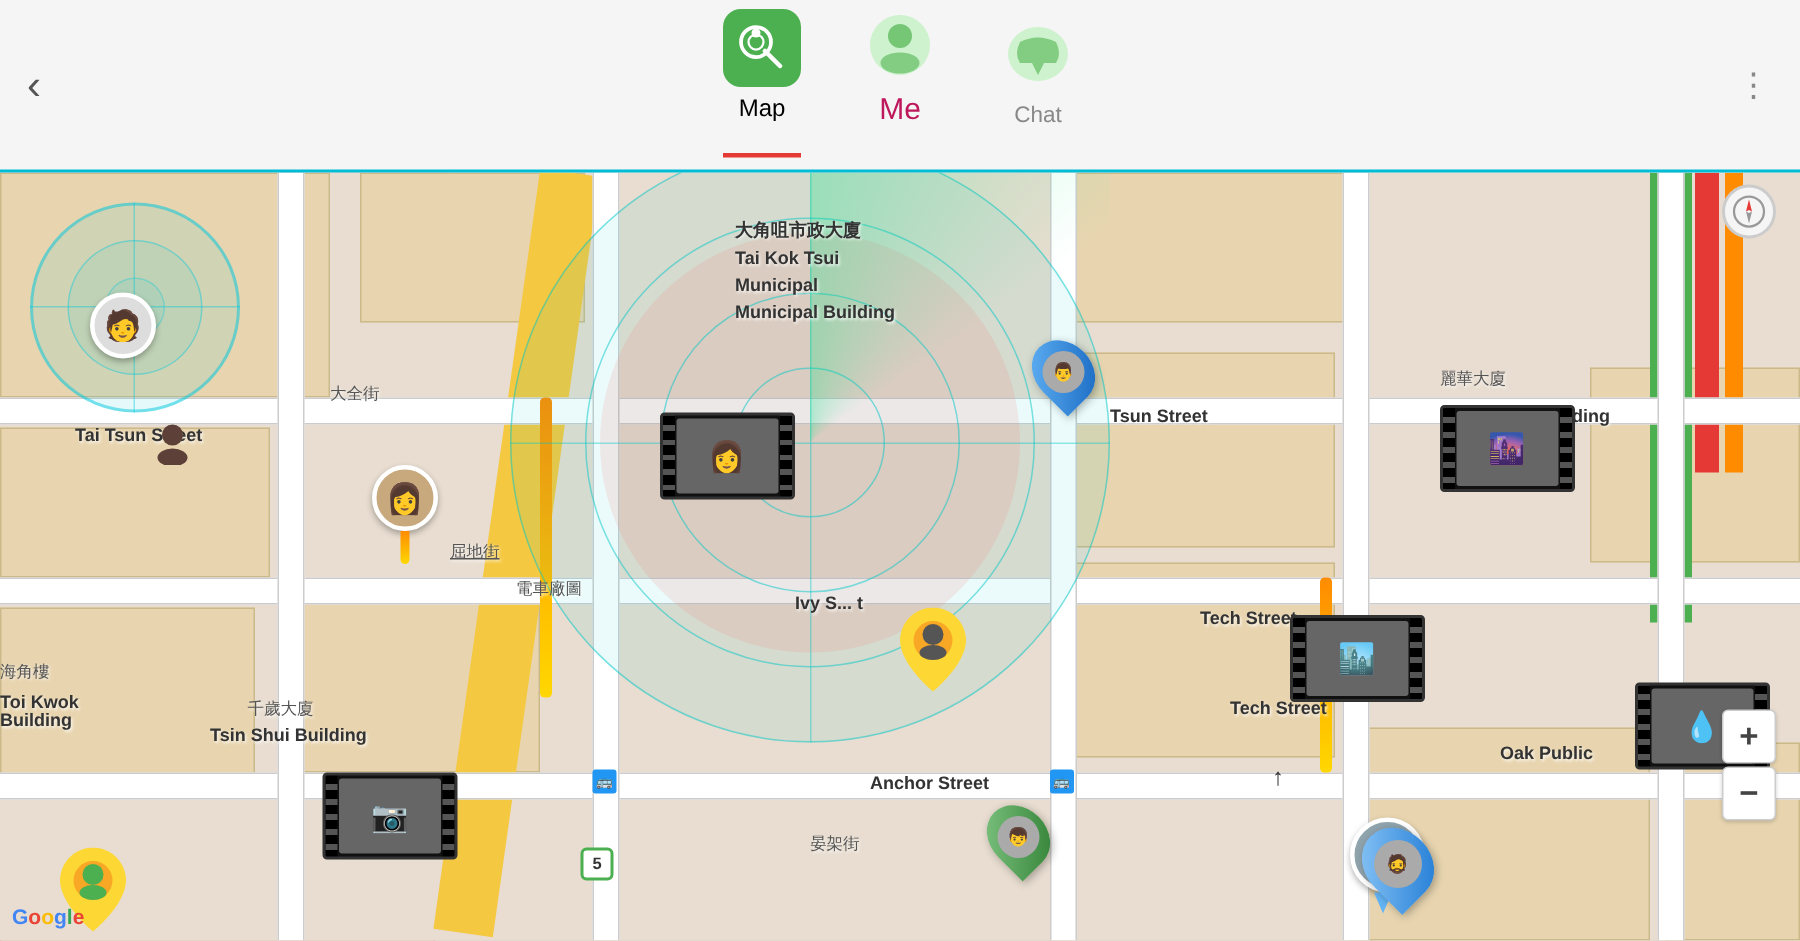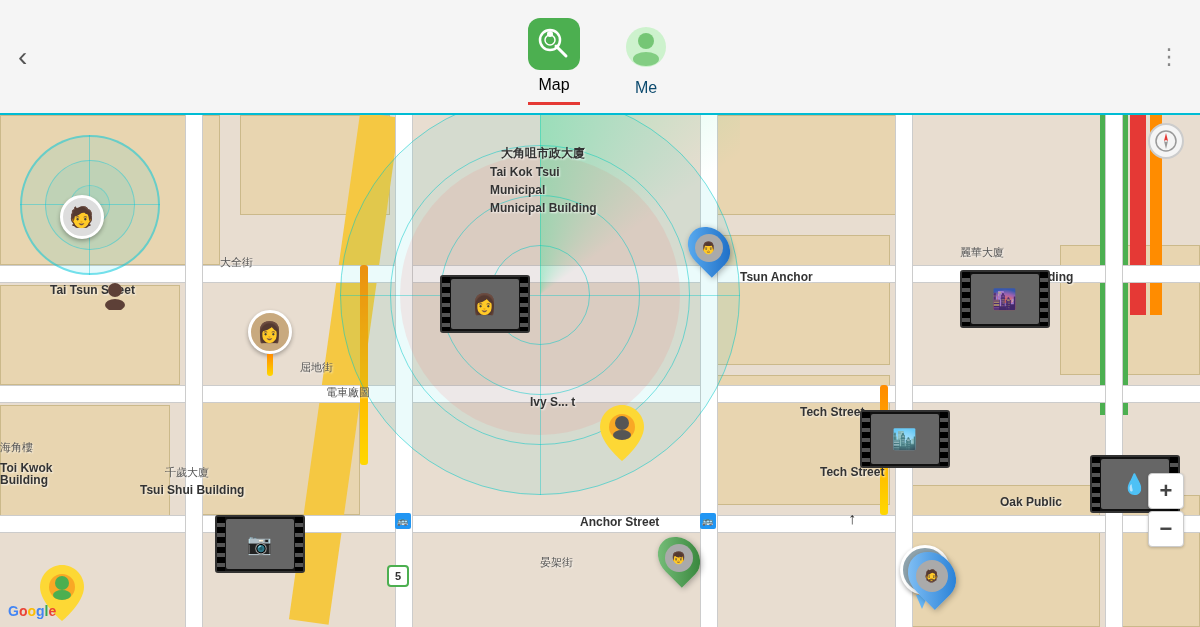--- a/index.html
+++ b/index.html
@@ -42,21 +42,21 @@
       gap: 40px;
       height: 100%;
       padding-bottom: 8px;
     }
     .nav-tab {
       display: flex;
       flex-direction: column;
       align-items: center;
       gap: 6px;
       cursor: pointer;
-      padding-bottom: 8px;
+      padding-bottom: 20px;
     }
     .nav-tab.active {
       border-bottom: 3px solid #e53935;
     }
     .nav-tab .tab-icon {
       width: 52px;
       height: 52px;
       border-radius: 12px;
       display: flex;
       align-items: center;
@@ -398,23 +398,32 @@
 
 
     <div class="nav-tab">
       <div class="tab-icon">
         <svg width="52" height="52" viewBox="0 0 52 52">
           <ellipse cx="26" cy="26" rx="20" ry="20" fill="rgba(144,238,144,0.4)"></ellipse>
           <circle cx="26" cy="20" r="8" fill="rgba(80,180,80,0.7)"></circle>
           <ellipse cx="26" cy="38" rx="13" ry="7" fill="rgba(80,180,80,0.6)"></ellipse>
         </svg>
       </div>
-      <span style="color:#0c4a6e;font-size:16px;">Me</span>
+      <span style="color:#be185d;font-size:20px;">Me</span>
     </div>
 
+    <div class="nav-tab">
+      <div class="tab-icon">
+        <svg width="52" height="52" viewBox="0 0 52 52">
+          <ellipse cx="26" cy="26" rx="20" ry="18" fill="rgba(144,238,144,0.4)"></ellipse>
+          <path d="M14,18 Q26,12 38,18 Q42,26 38,32 L30,32 L26,40 L22,32 L14,32 Q10,26 14,18 Z" fill="rgba(80,180,80,0.6)"></path>
+        </svg>
+      </div>
+      <span style="color:#888;font-size:15px;">Chat</span>
+    </div>
   </div>
 
   <div id="more-btn">⋮</div>
 </div>
 
 <div id="map-area">
   <div class="map-bg"></div>
 
   <div class="block" style="left:0;top:0;width:220px;height:150px;"></div>
   <div class="block" style="left:240px;top:0;width:150px;height:100px;"></div>
@@ -469,41 +478,41 @@
   </div>
 
   <div style="position:absolute;left:20px;top:20px;width:140px;height:140px;">
     <div style="position:absolute;left:0;top:0;width:140px;height:140px;border-radius:50%;background:rgba(0,200,220,0.1);border:2px solid rgba(0,200,220,0.5);"></div>
     <div style="position:absolute;left:25px;top:25px;width:90px;height:90px;border-radius:50%;background:rgba(0,200,220,0.08);border:1.5px solid rgba(0,200,220,0.4);"></div>
     <div style="position:absolute;left:50px;top:50px;width:40px;height:40px;border-radius:50%;background:rgba(0,200,220,0.08);border:1.5px solid rgba(0,200,220,0.3);"></div>
     <div style="position:absolute;left:0;right:0;top:69px;height:1px;background:rgba(0,200,220,0.4);"></div>
     <div style="position:absolute;left:69px;top:0;bottom:0;width:1px;background:rgba(0,200,220,0.4);"></div>
   </div>
 
-  <div class="map-label" style="left:490px;top:30px;margin-left:11px;">大角咀市政大廈</div>
+  <div class="map-label" style="left:490px;top:30px;">大角咀市政大廈</div>
   <div class="map-label" style="left:490px;top:50px;">Tai Kok Tsui</div>
   <div class="map-label" style="left:490px;top:68px;">Municipal</div>
   <div class="map-label" style="left:490px;top:86px;">Municipal Building</div>
   <div class="map-label" style="left:50px;top:168px;">Tai Tsun Street</div>
   <div class="map-label-zh" style="left:220px;top:140px;">大全街</div>
-  <div class="map-label" style="left:740px;top:155px;">Tsun Anchor</div>
+  <div class="map-label" style="left:740px;top:155px;">Tsun Street</div>
   <div class="map-label" style="left:530px;top:280px;">Ivy S... t</div>
   <div class="map-label" style="left:580px;top:400px;">Anchor Street</div>
   <div class="map-label" style="left:990px;top:155px;">Lever Building</div>
   <div class="map-label-zh" style="left:960px;top:130px;">麗華大廈</div>
   <div class="map-label-zh" style="left:165px;top:350px;">千歲大廈</div>
-  <div class="map-label" style="left:140px;top:368px;">Tsui Shui Building</div>
+  <div class="map-label" style="left:140px;top:368px;">Tsin Shui Building</div>
   <div class="map-label-zh" style="left:0;top:325px;">海角樓</div>
   <div class="map-label" style="left:0;top:346px;">Toi Kwok</div>
   <div class="map-label" style="left:0;top:358px;">Building</div>
   <div class="map-label" style="left:1000px;top:380px;">Oak Public</div>
   <div class="map-label-zh" style="left:540px;top:440px;">晏架街</div>
   <div class="map-label" style="left:820px;top:350px;">Tech Street</div>
-  <div class="map-label-zh" style="left:300px;top:245px;">屈地街</div>
-  <div class="map-label-zh" style="left:326px;top:270px;">電車廠圖</div>
+  <div class="map-label-zh" style="left:300px;top:245px;text-decoration:underline;">屈地街</div>
+  <div class="map-label-zh" style="left:344px;top:270px;">電車廠圖</div>
   <div class="map-label" style="left:800px;top:290px;">Tech Street</div>
 
   <div class="road-badge" style="left:387px;top:450px;">5</div>
 
   <div class="bus-stop" style="left:395px;top:398px;">🚌</div>
   <div class="bus-stop" style="left:700px;top:398px;">🚌</div>
 
   <div style="position:absolute;left:848px;top:395px;font-size:16px;color:#333;">↑</div>
 
   <div class="film-strip" style="left:215px;top:400px;">

